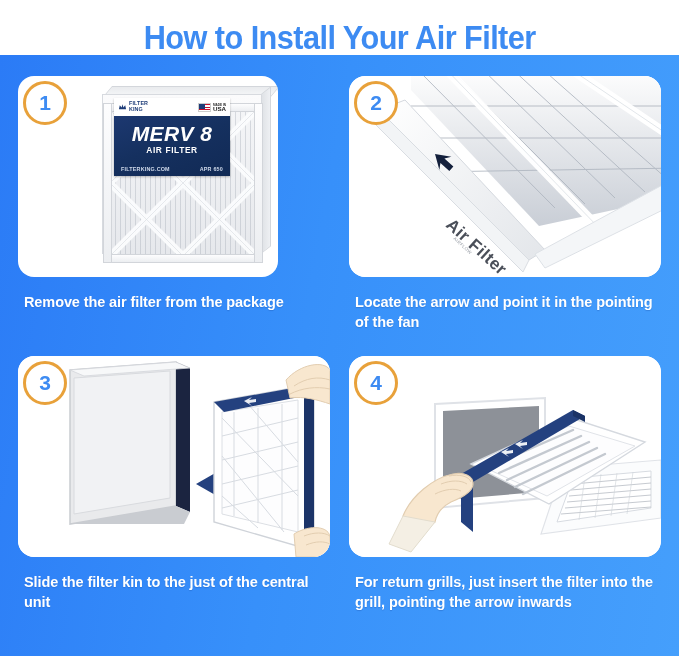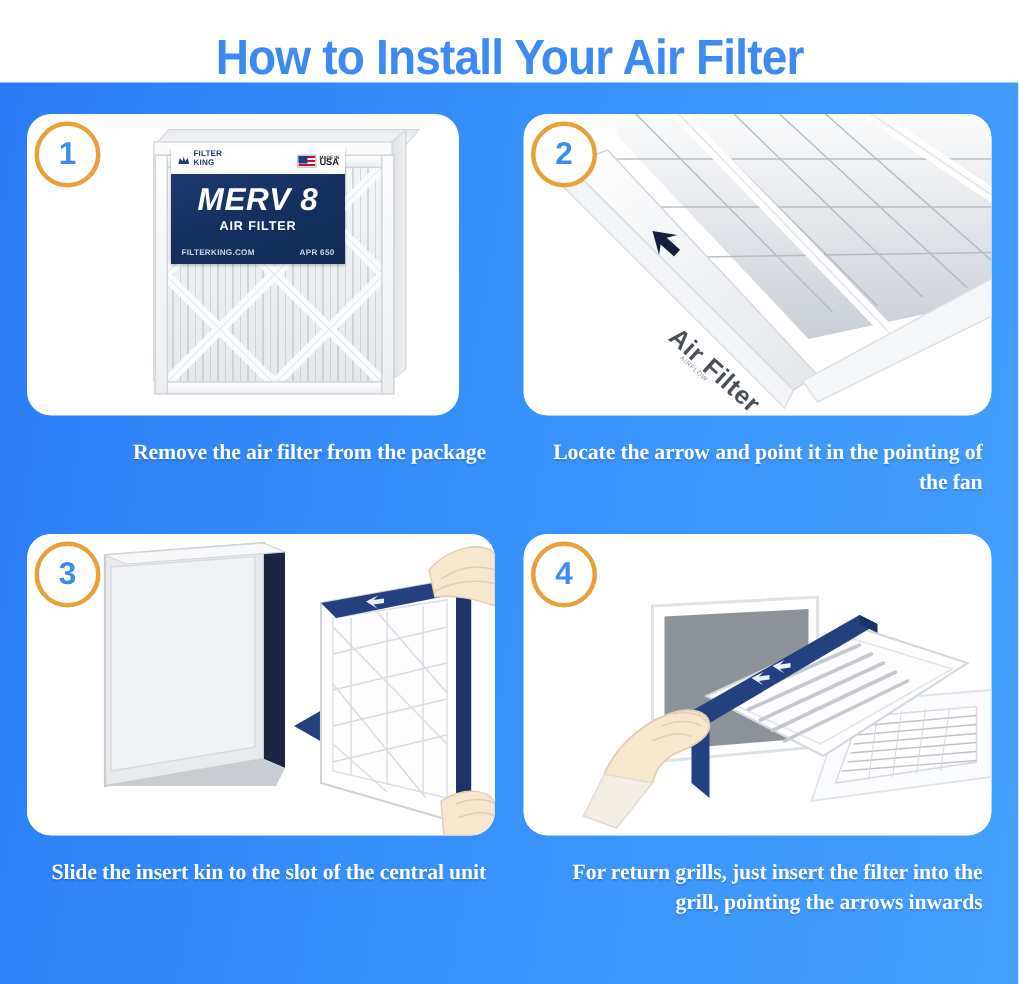--- a/index.html
+++ b/index.html
@@ -75,40 +75,39 @@
     font-weight: 700;
     color: #3d8bf2;
     line-height: 1;
     transform: translateY(-1px);
   }
 
   .caption {
     position: absolute;
     left: 0;
     width: 100%;
-    text-align: right;
+    text-align: left;
     color: #ffffff;
     font-weight: 700;
     font-size: 14.5px;
     line-height: 20px;
     letter-spacing: -0.1px;
     text-shadow: 0 1px 1px rgba(20,70,150,0.28);
     padding: 0 6px;
-    font-family: Liberation Serif, serif;
   }
 
   .art {
     position: absolute;
     left: 0; top: 0;
     width: 100%; height: 100%;
   }
 
   
   #p1 { left: 18px; top: 21px; width: 312px; height: 201px; }
-  #p1 .card { width: 288px; height: 201px; }
+  #p1 .card { width: 260px; height: 201px; }
 
   .filter-photo {
     position: absolute;
     left: 84px; top: 10px;
     width: 168px; height: 172px;
   }
   .f-side {
     position: absolute; left: 0; top: 8px;
     width: 160px; height: 160px;
     background: linear-gradient(180deg,#fbfbfc 0%, #eceef1 100%);
@@ -493,17 +492,17 @@
           </g>
         </svg>
       </div>
       <div class="badge">
         <span>4</span>
       </div>
     </div>
 
     <div class="caption" id="c1">Remove the air filter from the package</div>
     <div class="caption" id="c2">Locate the arrow and point it in the pointing of the fan</div>
-    <div class="caption" id="c3">Slide the insert kin to the slot of the central unit</div>
-    <div class="caption" id="c4">For return grills, just insert the filter into the grill, pointing the arrows inwards</div>
+    <div class="caption" id="c3">Slide the filter kin to the just of the central unit</div>
+    <div class="caption" id="c4">For return grills, just insert the filter into the grill, pointing the arrow inwards</div>
 
   </div>
 </div>
 
 </body></html>

